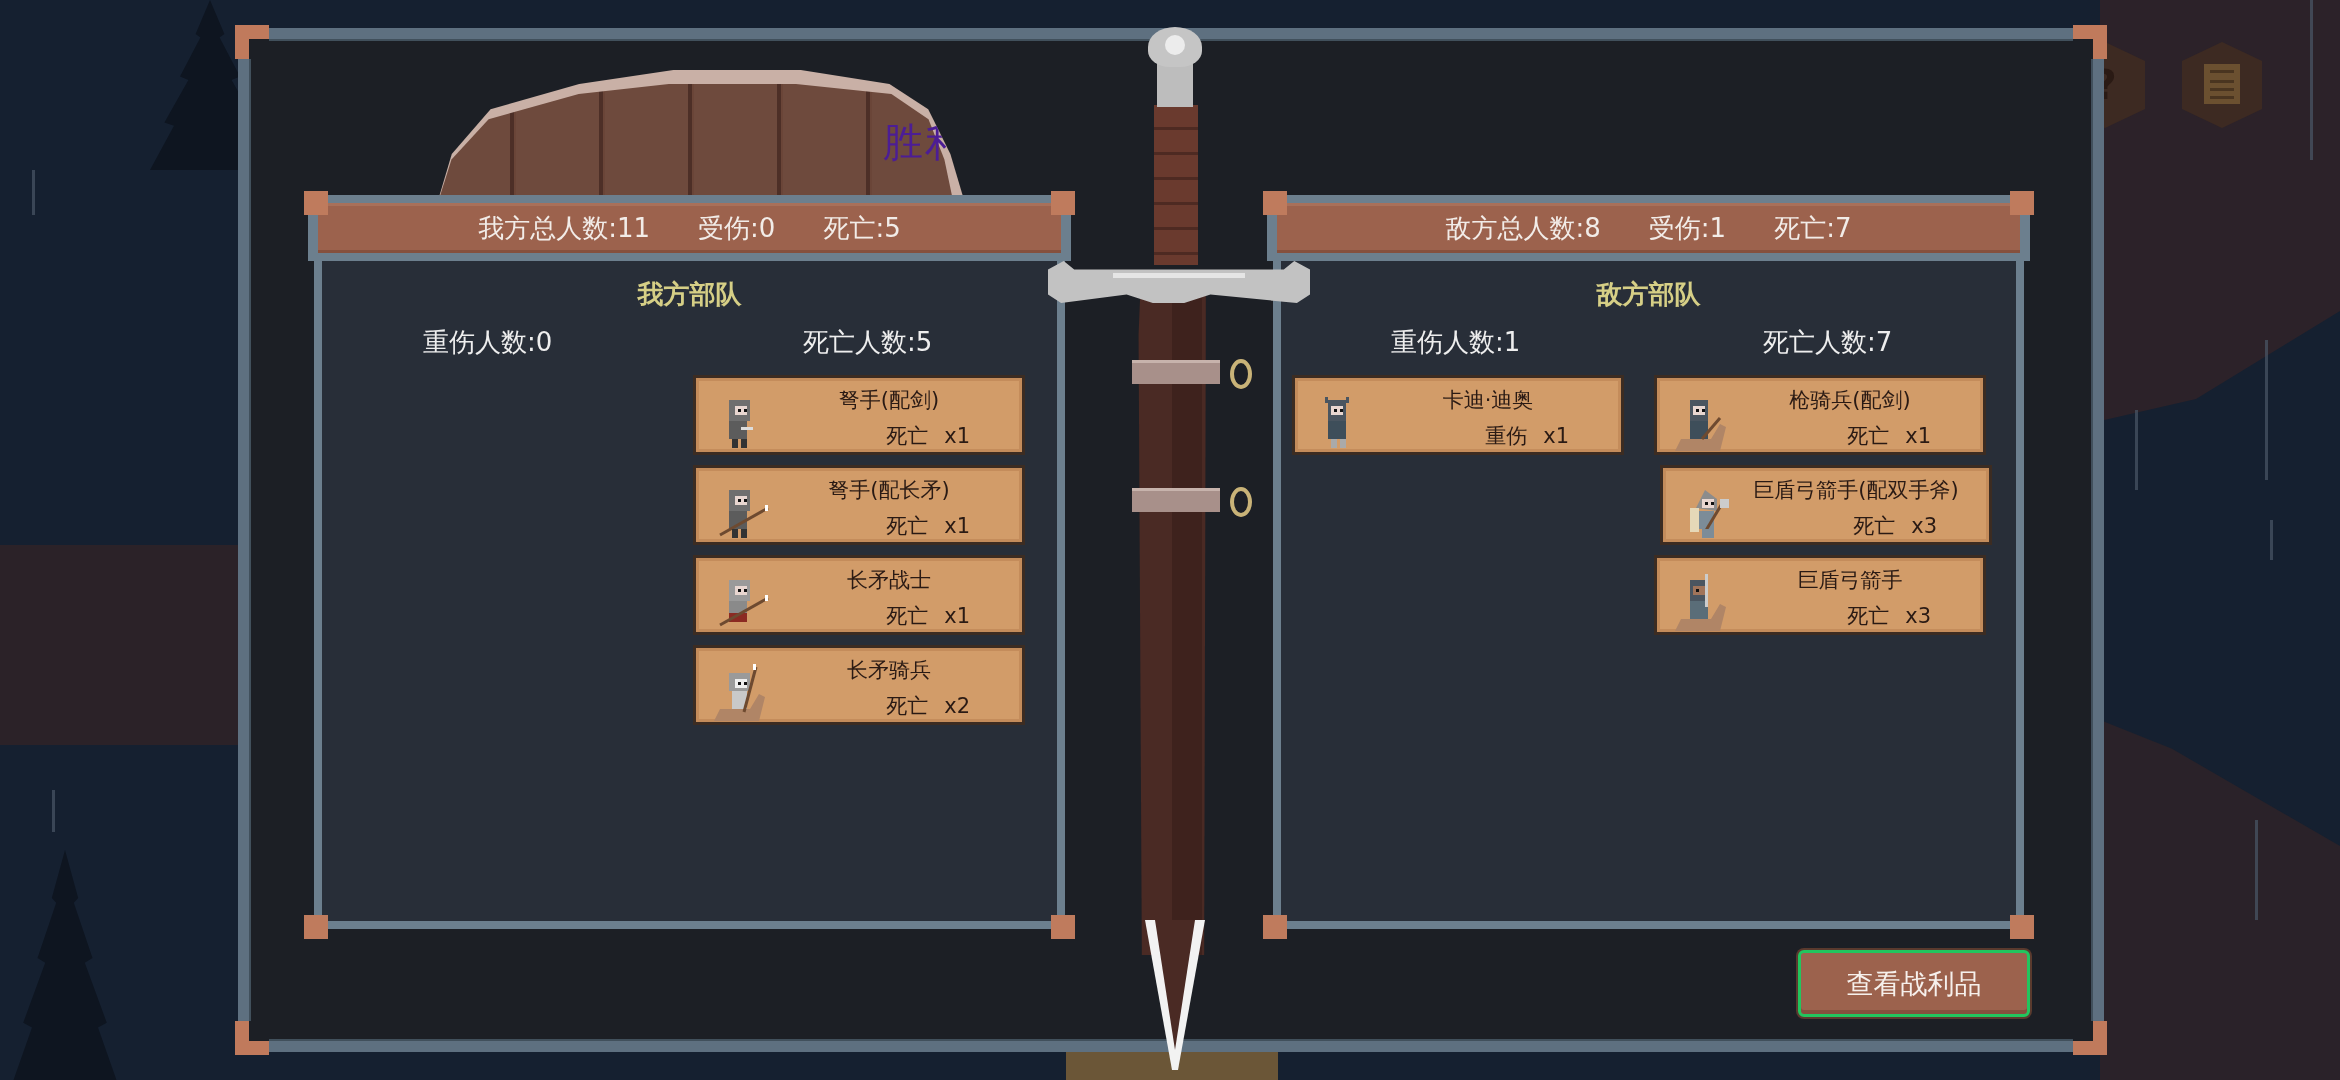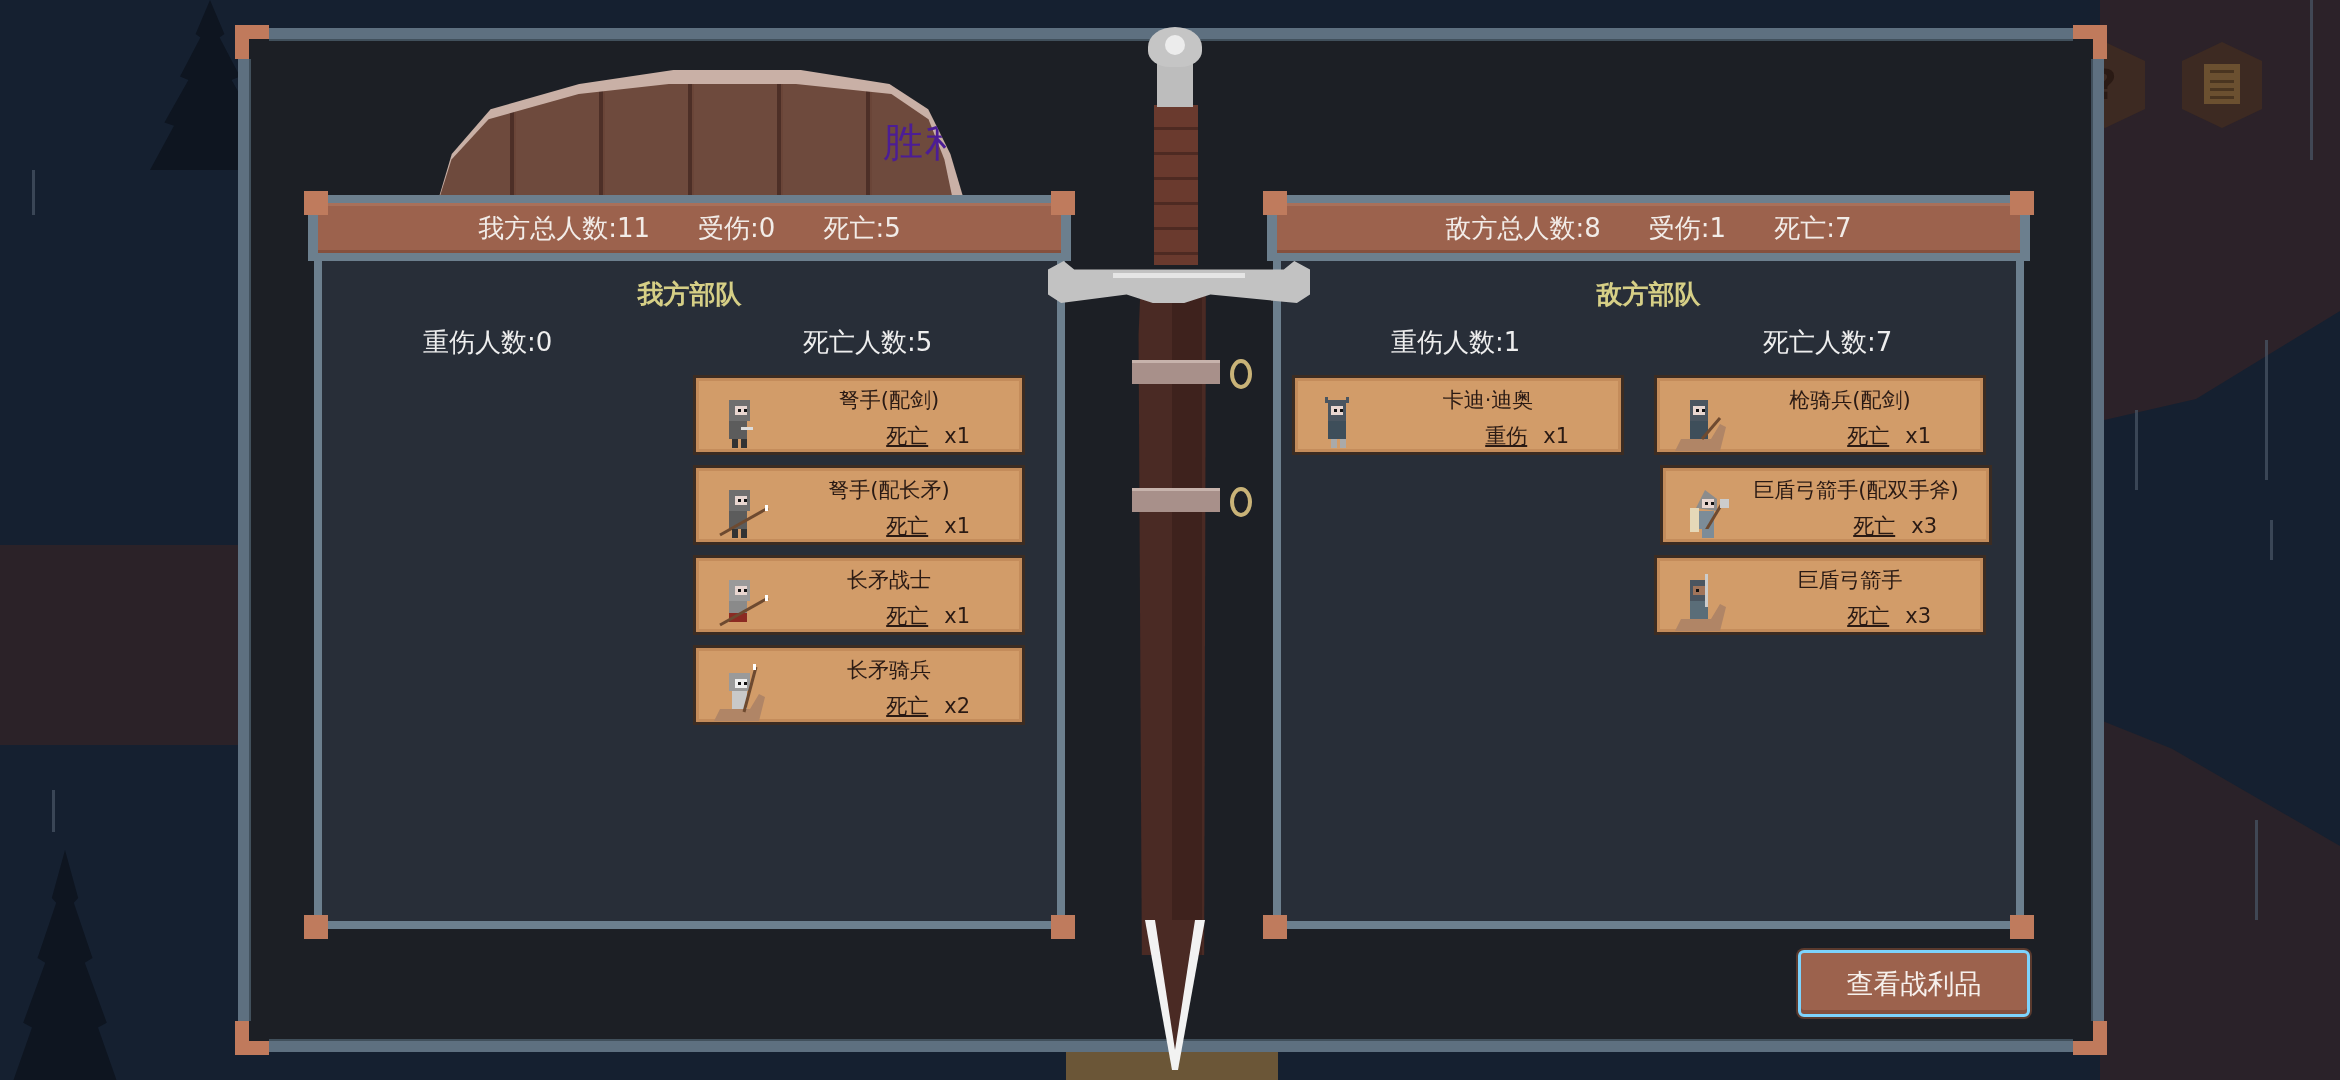--- a/index.html
+++ b/index.html
@@ -63,21 +63,21 @@
   .pc.tl { left: -4px; top: -4px; } .pc.tr { right: -4px; top: -4px; }
   .pc.bl { left: -4px; bottom: -4px; } .pc.br { right: -4px; bottom: -4px; }
 
   .panel .section-title { position: absolute; left: 0; right: 0; top: 82px; text-align: center; color: #d6cf86; font-size: 26px; font-weight: bold; }
   .panel .col-head { position: absolute; top: 130px; color: #eeeeee; font-size: 26px; white-space: nowrap; }
 
   .card { position: absolute; width: 332px; height: 80px; background: #d29c69;
     border: 3px solid #3c2c22; box-shadow: inset 0 0 0 3px #c48c5b; }
   .card .name { position: absolute; left: 60px; right: 0; top: 8px; text-align: center; color: #2a1a14; font-size: 21px; white-space: nowrap; }
   .card .status { position: absolute; right: 52px; top: 44px; color: #2a1a14; font-size: 21px; white-space: nowrap; }
-  .card .status .label { margin-right: 16px; text-decoration: underline; }
+  .card .status .label { margin-right: 16px; }
   .card .sprite { position: absolute; left: 18px; top: 12px; width: 60px; height: 62px; }
 
   
   .sword { position: absolute; left: 1040px; top: 25px; width: 270px; height: 1055px; pointer-events: none; }
   .sword .pommel { position: absolute; left: 108px; top: 2px; width: 54px; height: 40px; background: #c5c5c5; border-radius: 50% 50% 40% 40%; }
   .sword .pommel::after { content: ""; position: absolute; left: 17px; top: 8px; width: 20px; height: 20px; background: #ececec; border-radius: 50%; }
   .sword .neck { position: absolute; left: 117px; top: 34px; width: 36px; height: 48px; background: #bdbdbd; }
   .sword .grip { position: absolute; left: 114px; top: 80px; width: 44px; height: 160px;
     background: repeating-linear-gradient(180deg, #6a3a2e 0 22px, #4e2a22 22px 25px); }
   .sword .guard { position: absolute; left: 8px; top: 236px; width: 262px; height: 42px; background: #c2c2c2;
@@ -91,21 +91,21 @@
   .sword .ring { position: absolute; left: 190px; width: 22px; height: 30px; border: 4px solid #c9b378; border-radius: 50%; }
   .sword .ring.r1 { top: 334px; } .sword .ring.r2 { top: 462px; }
   .sword .tip { position: absolute; left: 105px; top: 895px; width: 60px; height: 150px; background: #f2f2f2;
     clip-path: polygon(0 0, 100% 0, 55% 100%, 45% 100%); }
   .sword .tip::after { content: ""; position: absolute; left: 10px; top: 0; width: 40px; height: 130px; background: #4a2a24;
     clip-path: polygon(0 0, 100% 0, 50% 100%); }
   .sword-base { position: absolute; left: 1066px; top: 1052px; width: 212px; height: 28px; background: #6b5637; }
 
   
   .loot-btn { position: absolute; left: 1798px; top: 950px; width: 232px; height: 67px;
-    background: #9c624d; border: 3px solid #7dd3fc; box-shadow: inset 0 -4px 0 #85503e, 0 0 0 2px #5a3a2e;
+    background: #9c624d; border: 3px solid #22c55e; box-shadow: inset 0 -4px 0 #85503e, 0 0 0 2px #5a3a2e;
     border-radius: 6px; color: #f6f0ec; font-size: 27px; display: flex; align-items: center; justify-content: center; cursor: pointer; }
 </style>
 </head>
 <body>
 
 <div class="bg">
   <div class="ground-left"></div>
   <div class="ground-right-top"></div>
   <div class="ground-right-slope"></div>
   <div class="ground-right-bottom"></div>

